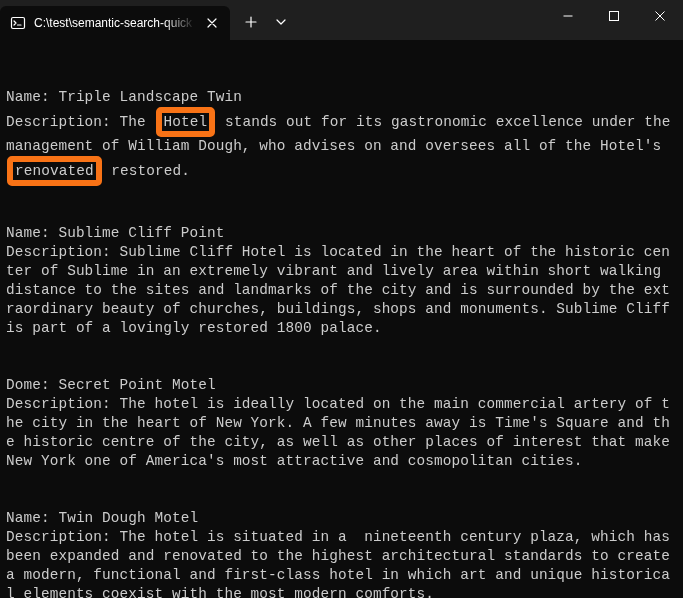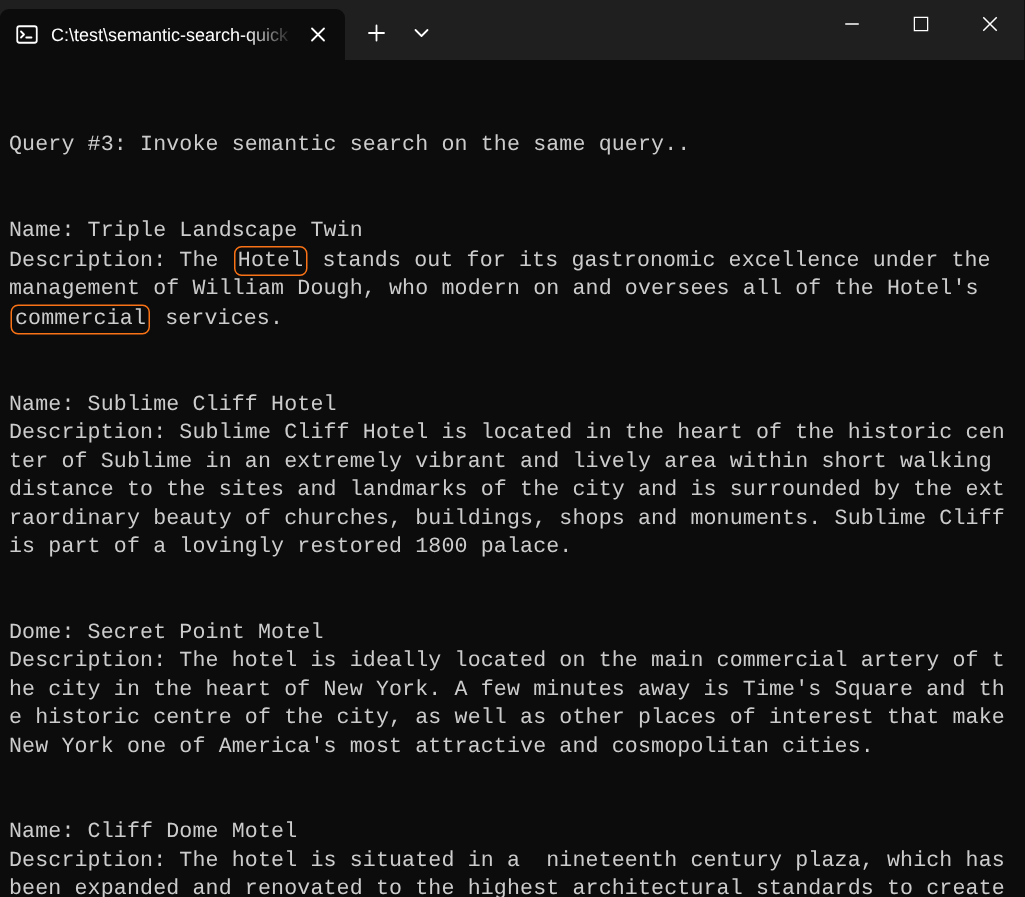--- a/index.html
+++ b/index.html
@@ -91,21 +91,21 @@
   .terminal {
     padding: 10px 6px 6px 6px;
     font-size: 14.4px;
     line-height: 19px;
     white-space: pre-wrap;
     word-break: break-all;
     letter-spacing: 0.1px;
   }
   .block { margin-bottom: 19px; }
   .highlight {
-    border: 1px solid #f97316;
+    border: 6px solid #f97316;
     border-radius: 5px;
     padding: 0 2px;
     margin: 0 1px;
     display: inline-block;
     line-height: 18px;
   }
 </style>
 </head>
 <body>
 
@@ -152,22 +152,21 @@
     <div class="win-btn close">
       <svg width="10" height="10" viewBox="0 0 10 10">
         <path d="M0.5 0.5 L9.5 9.5 M9.5 0.5 L0.5 9.5" stroke="#ffffff" stroke-width="1"></path>
       </svg>
     </div>
   </div>
 </div>
 
 <div class="terminal">
 
-<div class="block">Query #3: Invoke semantic search on the same query..</div>
 <div class="block"><span>Name: Triple Landscape Twin</span>
-<span><span>Description: The </span><span class="highlight">Hotel</span><span> stands out for its gastronomic excellence under the management of William Dough, who modern on and oversees all of the Hotel's </span><span class="highlight">commercial</span><span> services.</span></span></div>
-<div class="block"><span>Name: Sublime Cliff Hotel</span>
+<span><span>Description: The </span><span class="highlight">Hotel</span><span> stands out for its gastronomic excellence under the management of William Dough, who advises on and oversees all of the Hotel's </span><span class="highlight">renovated</span><span> restored.</span></span></div>
+<div class="block"><span>Name: Sublime Cliff Point</span>
 <span>Description: Sublime Cliff Hotel is located in the heart of the historic center of Sublime in an extremely vibrant and lively area within short walking distance to the sites and landmarks of the city and is surrounded by the extraordinary beauty of churches, buildings, shops and monuments. Sublime Cliff is part of a lovingly restored 1800 palace.</span></div>
 <div class="block"><span>Dome: Secret Point Motel</span>
 <span>Description: The hotel is ideally located on the main commercial artery of the city in the heart of New York. A few minutes away is Time's Square and the historic centre of the city, as well as other places of interest that make New York one of America's most attractive and cosmopolitan cities.</span></div>
-<div class="block"><span>Name: Cliff Dome Motel</span>
+<div class="block"><span>Name: Twin Dough Motel</span>
 <span>Description: The hotel is situated in a  nineteenth century plaza, which has been expanded and renovated to the highest architectural standards to create a modern, functional and first-class hotel in which art and unique historical elements coexist with the most modern comforts.</span></div>
 </div>
 
 </body></html>

